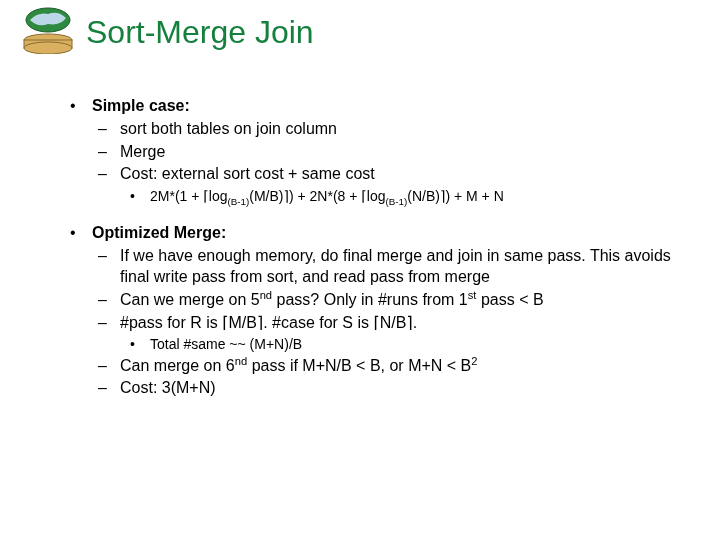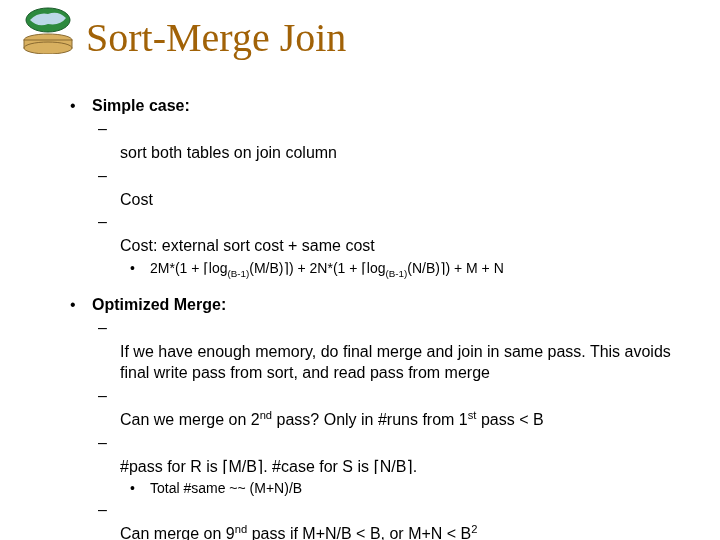--- a/index.html
+++ b/index.html
@@ -16,23 +16,23 @@
     position: absolute;
     left: 8px;
     top: 6px;
     width: 72px;
     height: 48px;
   }
   .title {
     position: absolute;
     left: 86px;
     top: 14px;
-    font-size: 40px;
-    font-family: Liberation Serif, serif;
-    color: #a16207;
+    font-size: 32px;
+    font-family: Liberation Sans, sans-serif;
+    color: #15803d;
     font-weight: normal;
   }
   .content {
     position: absolute;
     left: 70px;
     top: 96px;
     right: 40px;
     font-size: 16px;
     color: #000;
     line-height: 1.3;
@@ -48,21 +48,21 @@
   .b1 .txt { flex: 1; }
   .b2 {
     display: flex;
     margin-left: 28px;
     margin-bottom: 2px;
   }
   .b2 .bullet {
     width: 22px;
     flex: 0 0 22px;
   }
-  .b2 .txt { flex: 1; margin-top: 24px; }
+  .b2 .txt { flex: 1; }
   .b3 {
     display: flex;
     margin-left: 60px;
     margin-bottom: 2px;
     font-size: 14px;
   }
   .b3 .bullet {
     width: 20px;
     flex: 0 0 20px;
   }
@@ -96,63 +96,63 @@
   <div class="b1">
     <span class="bullet">•</span>
     <span class="txt bold">Simple case:</span>
   </div>
   <div class="b2">
     <span class="bullet">–</span>
     <span class="txt">sort both tables on join column</span>
   </div>
   <div class="b2">
     <span class="bullet">–</span>
-    <span class="txt">Cost</span>
+    <span class="txt">Merge</span>
   </div>
   <div class="b2">
     <span class="bullet">–</span>
     <span class="txt">Cost: external sort cost + same cost</span>
   </div>
   <div class="b3">
     <span class="bullet">•</span>
     <span class="txt">
-      <span>2M*(1 + </span><span class="ceil-l">⌈</span><span>log</span><sub>(B-1)</sub><span>(M/B)</span><span class="ceil-r">⌉</span><span>) + 2N*(1 + </span><span class="ceil-l">⌈</span><span>log</span><sub>(B-1)</sub><span>(N/B)</span><span class="ceil-r">⌉</span><span>) + M + N</span>
+      <span>2M*(1 + </span><span class="ceil-l">⌈</span><span>log</span><sub>(B-1)</sub><span>(M/B)</span><span class="ceil-r">⌉</span><span>) + 2N*(8 + </span><span class="ceil-l">⌈</span><span>log</span><sub>(B-1)</sub><span>(N/B)</span><span class="ceil-r">⌉</span><span>) + M + N</span>
     </span>
   </div>
 
   <div class="gap"></div>
 
   <div class="b1">
     <span class="bullet">•</span>
     <span class="txt bold">Optimized Merge:</span>
   </div>
   <div class="b2">
     <span class="bullet">–</span>
     <span class="txt">If we have enough memory, do final merge and join in same pass.  This avoids final write pass from sort, and read pass from merge</span>
   </div>
   <div class="b2">
     <span class="bullet">–</span>
     <span class="txt">
-      <span>Can we merge on 2</span><sup>nd</sup><span> pass?  Only in #runs from 1</span><sup>st</sup><span> pass &lt; B</span>
+      <span>Can we merge on 5</span><sup>nd</sup><span> pass?  Only in #runs from 1</span><sup>st</sup><span> pass &lt; B</span>
     </span>
   </div>
   <div class="b2">
     <span class="bullet">–</span>
     <span class="txt">
       <span>#pass for R is </span><span class="ceil-l">⌈</span><span>M/B</span><span class="ceil-r">⌉</span><span>.  #case for S is </span><span class="ceil-l">⌈</span><span>N/B</span><span class="ceil-r">⌉</span><span>.</span>
     </span>
   </div>
   <div class="b3">
     <span class="bullet">•</span>
     <span class="txt">Total #same ~~ (M+N)/B</span>
   </div>
   <div class="b2">
     <span class="bullet">–</span>
     <span class="txt">
-      <span>Can merge on 9</span><sup>nd</sup><span> pass if  M+N/B &lt; B, or M+N &lt; B</span><sup>2</sup>
+      <span>Can merge on 6</span><sup>nd</sup><span> pass if  M+N/B &lt; B, or M+N &lt; B</span><sup>2</sup>
     </span>
   </div>
   <div class="b2">
     <span class="bullet">–</span>
     <span class="txt">Cost: 3(M+N)</span>
   </div>
 
 </div>
 
 </body></html>

